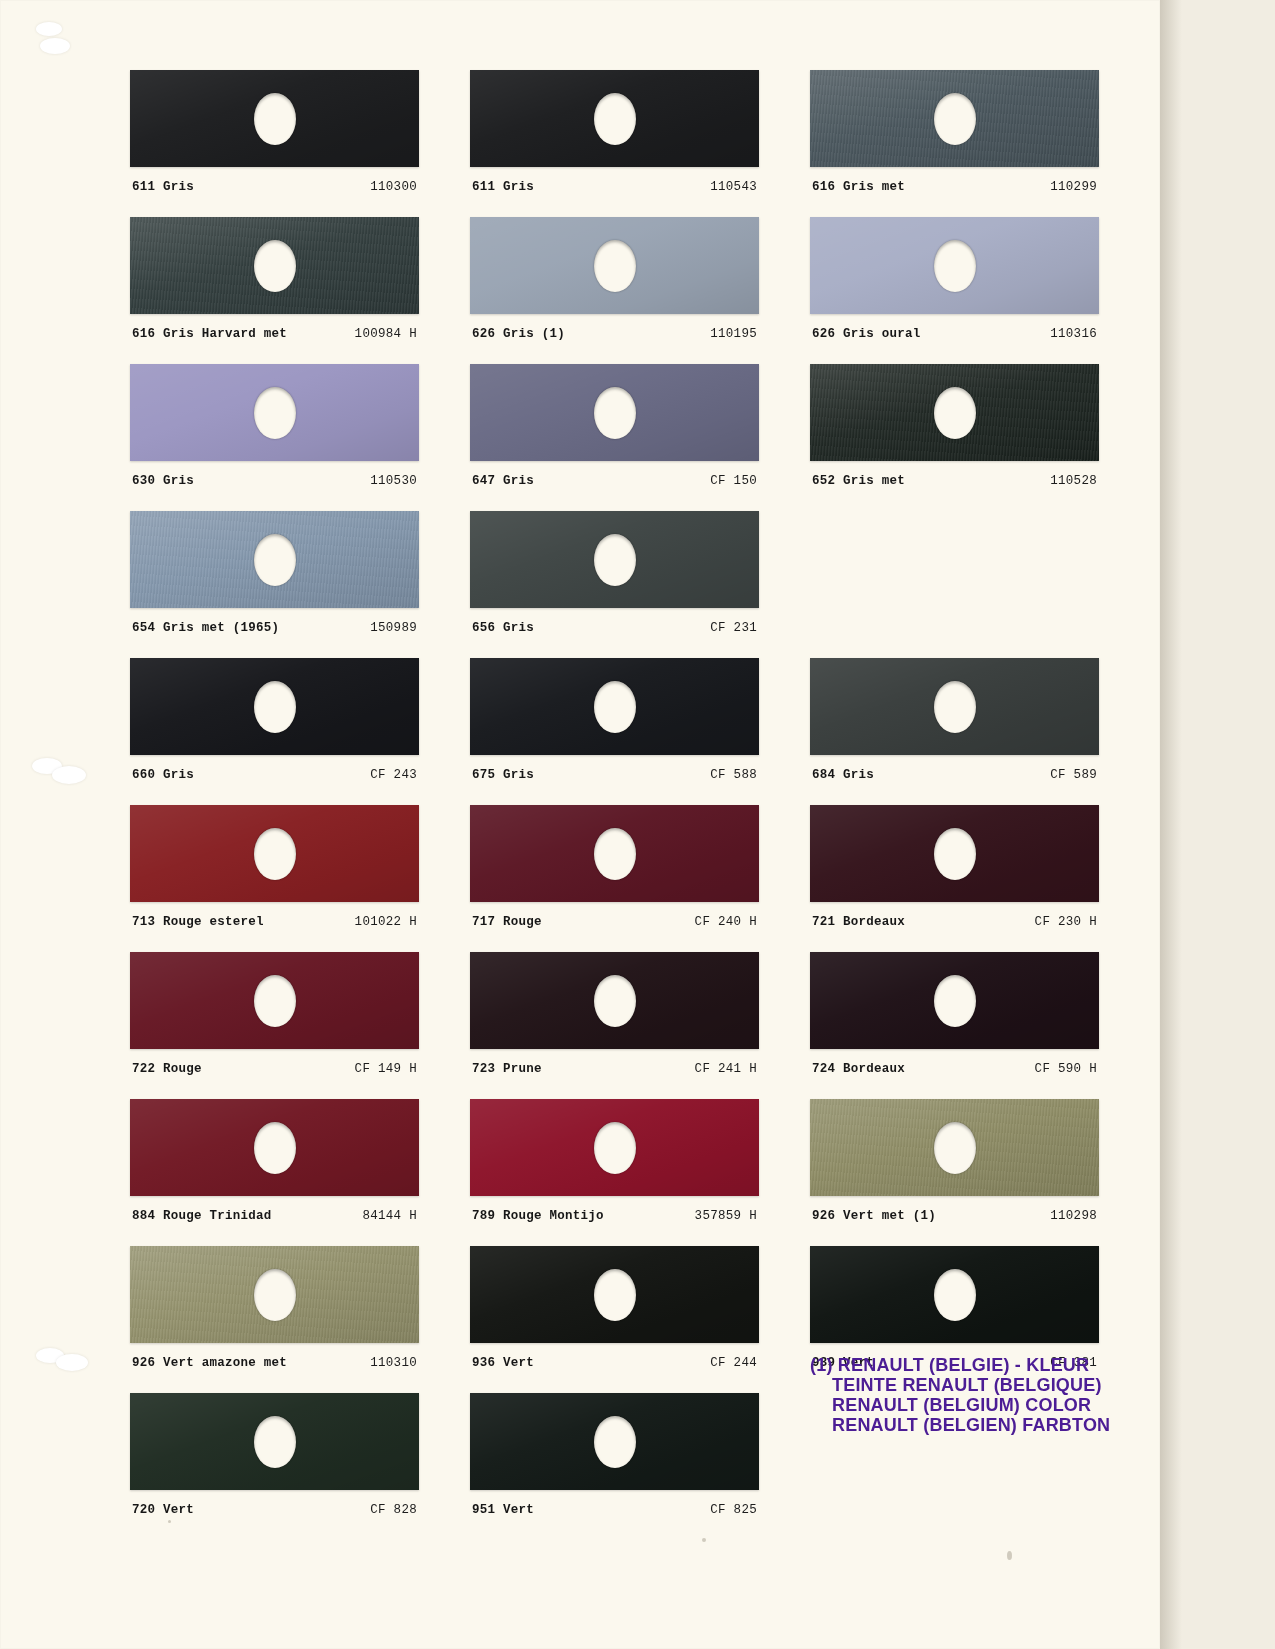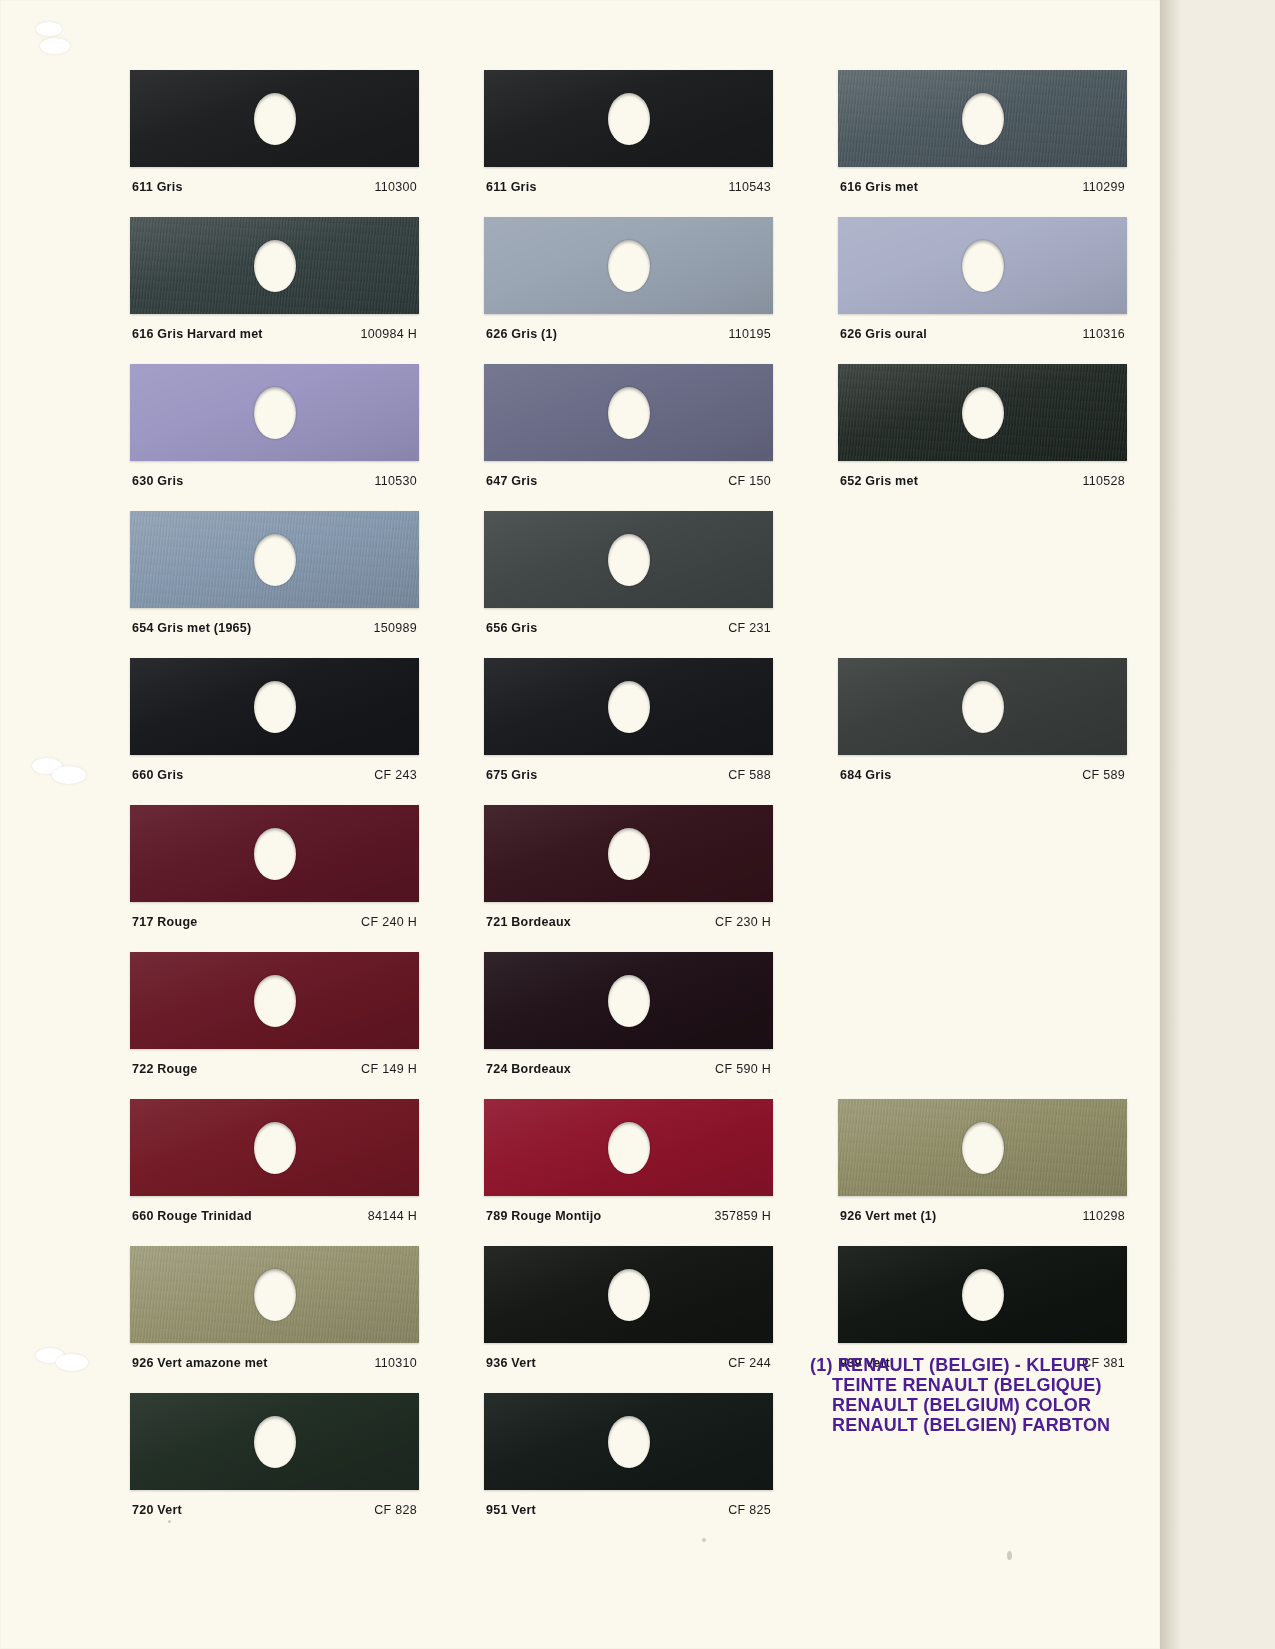--- a/index.html
+++ b/index.html
@@ -52,22 +52,23 @@
 
   #grid {
     position: absolute;
     left: 130px;
     top: 70px;
     width: 970px;
   }
 
   .swatch-row {
     display: flex;
-    gap: 65px;
+    gap: 51px;
     margin-bottom: 23px;
+    font-family: Liberation Mono, monospace;
   }
 
   .swatch-cell {
     width: 289px;
     display: block;
   }
   .swatch-cell.empty { visibility: hidden; }
 
   .chip {
     position: relative;
@@ -309,20 +310,30 @@
           <div class="hole"></div>
         </div>
         <div class="caption">
           <span class="chip-name">684 Gris</span>
           <span class="chip-code">CF 589</span>
         </div>
       </div>
     </div>
     <div class="swatch-row">
       <div class="swatch-cell">
+        <div class="chip" style="background: rgb(135, 31, 34);">
+          <div class="sheen"></div>
+          <div class="hole"></div>
+        </div>
+        <div class="caption">
+          <span class="chip-name">713 Rouge esterel</span>
+          <span class="chip-code">101022 H</span>
+        </div>
+      </div>
+      <div class="swatch-cell">
         <div class="chip" style="background: rgb(91, 22, 36);">
           <div class="sheen"></div>
           <div class="hole"></div>
         </div>
         <div class="caption">
           <span class="chip-name">717 Rouge</span>
           <span class="chip-code">CF 240 H</span>
         </div>
       </div>
       <div class="swatch-cell">
@@ -341,38 +352,48 @@
         <div class="chip" style="background: rgb(102, 23, 36);">
           <div class="sheen"></div>
           <div class="hole"></div>
         </div>
         <div class="caption">
           <span class="chip-name">722 Rouge</span>
           <span class="chip-code">CF 149 H</span>
         </div>
       </div>
       <div class="swatch-cell">
+        <div class="chip" style="background: rgb(33, 19, 23);">
+          <div class="sheen"></div>
+          <div class="hole"></div>
+        </div>
+        <div class="caption">
+          <span class="chip-name">723 Prune</span>
+          <span class="chip-code">CF 241 H</span>
+        </div>
+      </div>
+      <div class="swatch-cell">
         <div class="chip" style="background: rgb(30, 16, 22);">
           <div class="sheen"></div>
           <div class="hole"></div>
         </div>
         <div class="caption">
           <span class="chip-name">724 Bordeaux</span>
           <span class="chip-code">CF 590 H</span>
         </div>
       </div>
     </div>
     <div class="swatch-row">
       <div class="swatch-cell">
         <div class="chip" style="background: rgb(113, 24, 36);">
           <div class="sheen"></div>
           <div class="hole"></div>
         </div>
         <div class="caption">
-          <span class="chip-name">660 Rouge Trinidad</span>
+          <span class="chip-name">884 Rouge Trinidad</span>
           <span class="chip-code">84144 H</span>
         </div>
       </div>
       <div class="swatch-cell">
         <div class="chip" style="background: rgb(141, 19, 42);">
           <div class="sheen"></div>
           <div class="hole"></div>
         </div>
         <div class="caption">
           <span class="chip-name">789 Rouge Montijo</span>

